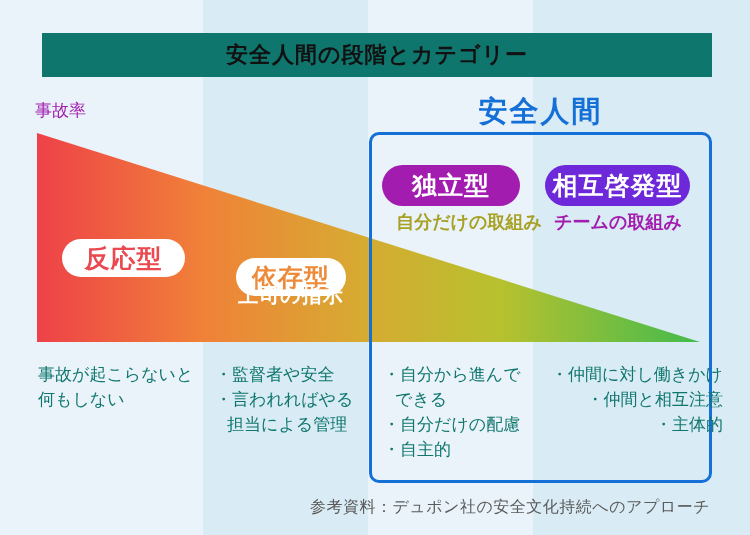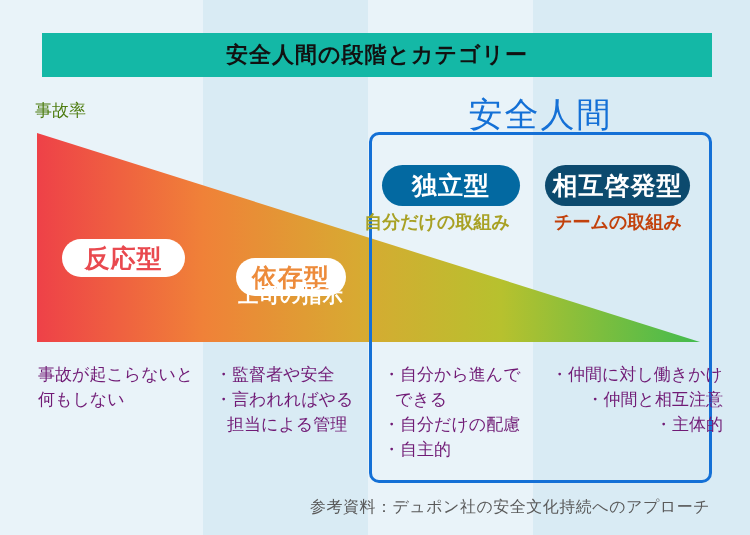--- a/index.html
+++ b/index.html
@@ -16,35 +16,35 @@
   .stripe{position:absolute;top:0;height:535px;}
   .stripe.light{background:#e9f3f9;}
   .stripe.dark{background:#d9ebf4;}
   .s1{left:0;width:203px;}
   .s2{left:203px;width:165px;}
   .s3{left:368px;width:165px;}
   .s4{left:533px;width:217px;}
 
   .title-box{
     position:absolute;left:42px;top:33px;width:670px;height:44px;
-    background:#14b8a6;
+    background:#0f766e;
     display:flex;align-items:center;justify-content:center;
   }
   .title-text{
     font-size:22px;font-weight:bold;color:#111111;letter-spacing:1px;
   }
 
   .axis-label{
     position:absolute;left:35px;top:99px;
-    font-size:17px;color:#4d7c0f;font-weight:500;
+    font-size:17px;color:#a21caf;font-weight:500;
   }
 
   .group-heading{
     position:absolute;left:369px;top:92px;width:343px;
-    text-align:center;font-size:34px;font-weight:normal;
+    text-align:center;font-size:29px;font-weight:bold;
     letter-spacing:2px;
   }
 
   .wedge{
     position:absolute;left:37px;top:133px;width:663px;height:209px;
   }
 
   .safe-box{
     position:absolute;left:369px;top:132px;width:343px;height:351px;
     box-sizing:border-box;
@@ -65,27 +65,27 @@
     font-weight:600;
   }
   .pill-sub.on-wedge{color:#ffffff;font-size:20px;letter-spacing:1px;}
   .pill-sub.on-bg{font-size:18px;}
 
   .pill-1{left:62px;top:239px;width:123px;}
   .sub-1{left:47px;top:282px;width:153px;}
   .pill-2{left:236px;top:239px;width:110px;margin-top:19px;}
   .sub-2{left:211px;top:282px;width:160px;}
   .pill-3{left:382px;top:165px;width:138px;height:41px;color:#ffffff;}
-  .sub-3{left:359px;top:210px;width:156px;}
+  .sub-3{left:391px;top:210px;width:156px;}
   .pill-4{left:545px;top:165px;width:145px;height:41px;color:#ffffff;}
   .sub-4{left:543px;top:210px;width:150px;}
 
   .desc{
     position:absolute;top:362px;
-    font-size:17px;line-height:25px;color:#701a75;font-weight:500;
+    font-size:17px;line-height:25px;color:#0f766e;font-weight:500;
   }
   .desc-1{left:38px;}
   .desc-2{left:215px;}
   .desc-3{left:383px;}
   .desc-4{left:551px;text-align:right;}
   .desc .line{white-space:nowrap;}
   .desc .line.cont{padding-left:12px;}
 
   .footer-note{
     position:absolute;right:40px;top:497px;
@@ -127,29 +127,29 @@
 
   <div class="pill white pill-1">
     <span style="color: rgb(233, 73, 79);">反応型</span>
   </div>
 
   <div class="pill white pill-2">
     <span style="color: rgb(237, 139, 59);">依存型</span>
   </div>
   <div class="pill-sub on-wedge sub-2">上司の指示</div>
 
-  <div class="pill pill-3" style="background: #0369a1;">
+  <div class="pill pill-3" style="background: #a21caf;">
     <span>独立型</span>
   </div>
   <div class="pill-sub on-bg sub-3" style="color: rgb(168, 161, 36);">自分だけの取組み</div>
 
-  <div class="pill pill-4" style="background: #0c4a6e;">
+  <div class="pill pill-4" style="background: #6d28d9;">
     <span>相互啓発型</span>
   </div>
-  <div class="pill-sub on-bg sub-4" style="color: #c2410c;">チームの取組み</div>
+  <div class="pill-sub on-bg sub-4" style="color: #a21caf;">チームの取組み</div>
 
   <div class="desc desc-1">
     <div class="line">事故が起こらないと</div>
     <div class="line">何もしない</div>
   </div>
 
   <div class="desc desc-2">
     <div class="line">・監督者や安全</div>
     <div class="line">・言われればやる</div>
     <div class="line cont">担当による管理</div>

